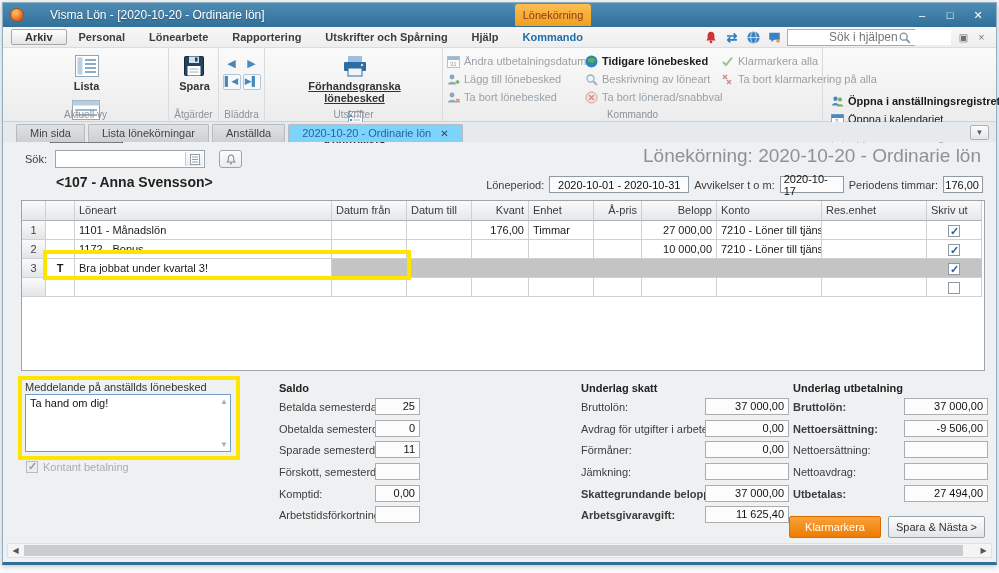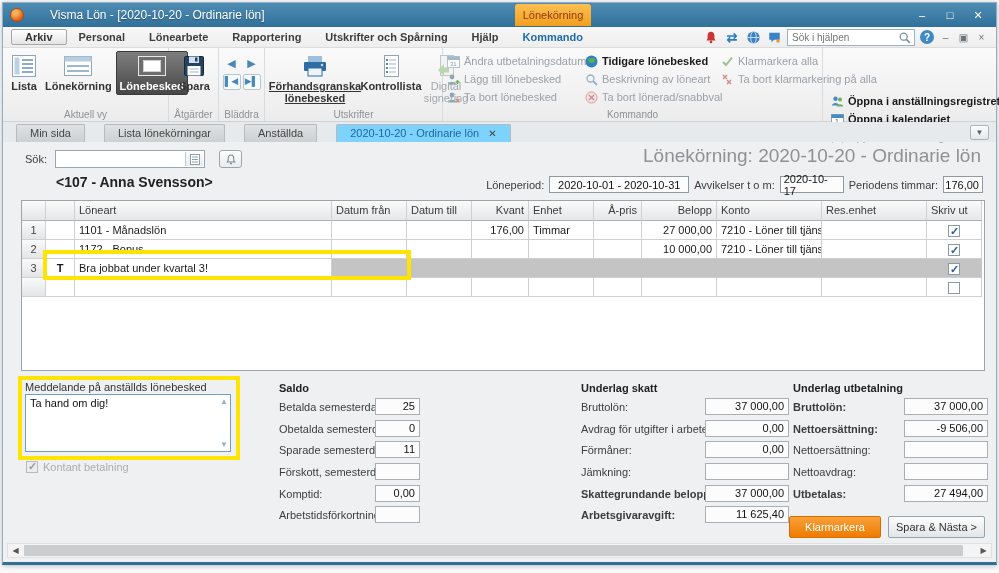--- a/index.html
+++ b/index.html
@@ -17,47 +17,47 @@
   .win-ctrls span { width:28px; height:17px; display:flex; align-items:center; justify-content:center; color:#fff; font-size:11px; cursor:default; }
 
   
   .menubar { height:21px; background:linear-gradient(#f7f7f7,#eeeeee); border-bottom:1px solid #dcdcdc; display:flex; align-items:center; }
   .arkiv-btn { margin-left:8px; padding:1px 13px; border:1px solid #a3a9ad; border-radius:2px; background:linear-gradient(#ffffff,#e4e4e4); font-weight:bold; color:#333; }
   .menu-item { padding:2px 12px; font-weight:bold; color:#3d3d3d; }
   .menu-item.cmd { color:#1f6da8; }
   .mb-right { margin-left:auto; display:flex; align-items:center; gap:5px; margin-right:8px; }
   .mb-ic { width:16px; height:16px; display:flex; align-items:center; justify-content:center; }
   .help-search { position:relative; width:128px; height:17px; border:1px solid #9db0bd; background:#fff; }
-  .help-search input { width:100%; height:100%; border:none; outline:none; font-size:10px; padding:0 18px 0 4px; color:#777; font-family:"Liberation Sans",sans-serif; }
+  .help-search input { width:100%; height:100%; border:none; outline:none; font-size:12px; padding:0 18px 0 4px; color:#777; font-family:"Liberation Sans",sans-serif;margin-left:37px; }
   .help-search .mag { position:absolute; right:2px; top:1px; }
   .ic-help { width:14px; height:14px; border-radius:50%; background:#3f8ac2; color:#fff; font-size:10px; font-weight:bold; display:flex; align-items:center; justify-content:center; }
   .ic-help::after { content:"?"; }
   .mini-glyph { color:#6b7378; font-size:10px; width:13px; text-align:center; }
   .refresh-glyph { color:#2c7fbf; font-size:13px; font-weight:bold; }
 
   
   .ribbon { position:relative; height:74px; background:linear-gradient(#fafafa,#ececec); border-bottom:1px solid #cfd3d6; }
   .grp { position:absolute; top:0; height:73px; border-right:1px solid #d9dcde; }
   .grp-label { position:absolute; bottom:1px; left:0; right:0; text-align:center; font-size:10px; color:#8c9297; }
-  .big-row { display:flex; align-items:flex-start; padding:3px 2px 0 4px; }
+  .big-row { display:flex; align-items:center; padding:3px 2px 0 4px;flex-direction:column; }
   .rb-big { display:flex; flex-direction:column; align-items:center; text-align:center; padding:2px 3px; border:1px solid transparent; border-radius:2px; color:#333; line-height:12px; }
   .rb-big .lbl { margin-top:2px; font-weight:bold; }
   .rb-big.sel { background:linear-gradient(#7e7e7e,#474747); border-color:#3a3a3a; color:#fff; }
   .rb-big.dis { color:#a3a8ac; }
   .rb-big.dis .lbl { font-weight:normal; }
   .nav-grid { display:grid; grid-template-columns:18px 18px; grid-auto-rows:16px; gap:2px; margin:8px auto 0; width:38px; }
   .nav-a { color:#4788b8; font-size:11px; text-align:center; line-height:15px; }
   .nav-b { border:1px solid #b5c7d6; border-radius:2px; background:#f6fafd; color:#4788b8; font-size:9px; text-align:center; line-height:13px; }
   .cmd-col { position:absolute; top:4px; }
   .cmd-item { display:flex; align-items:center; gap:4px; height:18px; white-space:nowrap; color:#9aa1a7; }
   .cmd-item.on { color:#1a1a1a; }
   .cmd-item.on b { font-weight:bold; }
 
   
-  .tabstrip { position:relative; height:20px; background:#e7eaec; display:flex; align-items:flex-end; padding-left:13px; gap:19px; }
+  .tabstrip { position:relative; height:20px; background:#e7eaec; display:flex; align-items:flex-end; padding-left:13px; gap:3px; }
   .dtab { padding:2px 13px 3px; background:linear-gradient(#dfe2e4,#ccd0d3); border:1px solid #b7bbbe; border-bottom:none; border-radius:2px 2px 0 0; color:#444; }
   .dtab.active { background:#7dd3fc; color:#2166a5; display:flex; align-items:center; gap:9px; }
   .tab-close { color:#444; font-size:10px; }
   .tab-dd { position:absolute; right:7px; bottom:2px; width:19px; height:15px; border:1px solid #a8b4bd; border-radius:2px; background:linear-gradient(#fcfcfc,#e4e7e9); color:#55606a; font-size:8px; text-align:center; line-height:13px; }
 
   
   .content { position:absolute; left:0; right:0; top:140px; bottom:0; background:#eef0f1; }
 
   .sok-label { position:absolute; left:22px; top:10px; color:#3c3c3c; }
   .sok-box { position:absolute; left:52px; top:7px; width:150px; height:18px; background:#fff; border:1px solid #9aa6af; }
@@ -390,21 +390,21 @@
           <span style="font-weight:bold">Öppna i anställningsregistret</span>
         </div>
         <div class="cmd-item on">
           <span>
               <svg width="13" height="13" viewBox="0 0 13 13">
                 <rect x="0.5" y="1.5" width="12" height="11" fill="#fdfdfd" stroke="#8fa6b8"></rect>
                 <rect x="0.5" y="1.5" width="12" height="3.5" fill="#4a8ac2"></rect>
                 <text x="4" y="11" font-size="7" fill="#4a6a84">1</text>
               </svg>
             </span>
-          <span style="font-weight:bold">Öppna i kalendariet</span>
+          <span style="font-weight:normal">Öppna i kalendariet</span>
         </div>
         <div class="cmd-item">
           <span>
               <svg width="13" height="13" viewBox="0 0 13 13">
                 <rect x="1.5" y="0.5" width="10" height="12" fill="#f3f3f3" stroke="#c5c5c5"></rect>
                 <g stroke="#d2d8dc">
                   <line x1="3.5" y1="3.5" x2="9.5" y2="3.5"></line>
                   <line x1="3.5" y1="6" x2="9.5" y2="6"></line>
                   <line x1="3.5" y1="8.5" x2="9.5" y2="8.5"></line>
                 </g>

